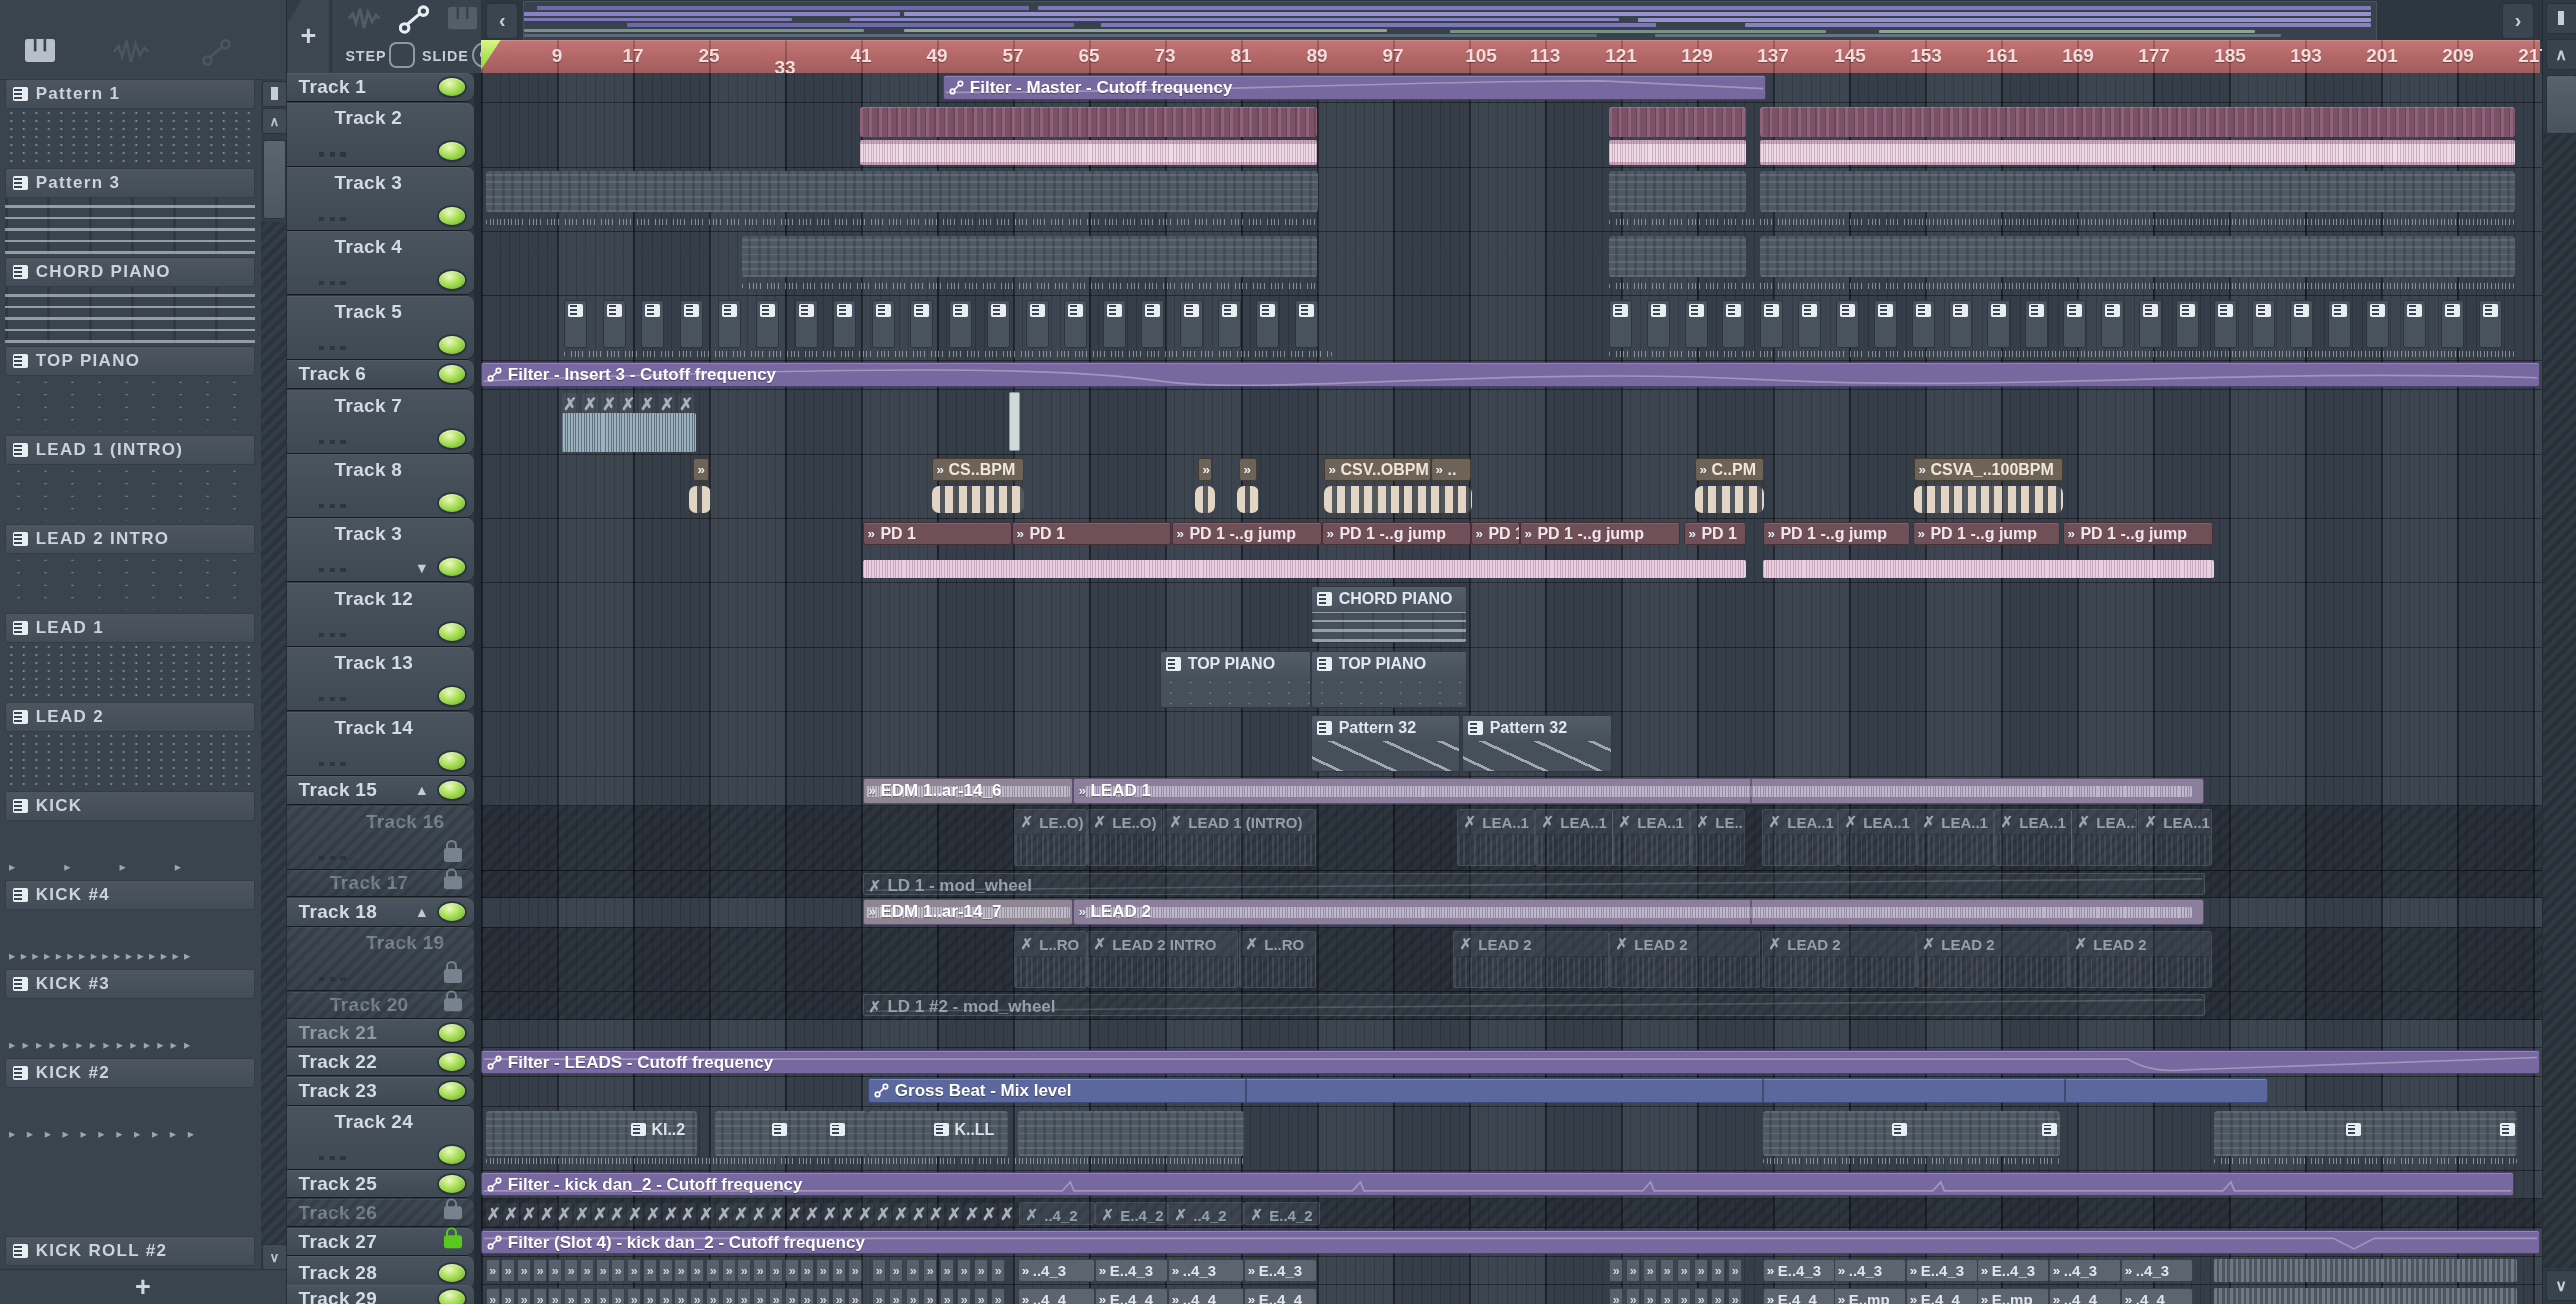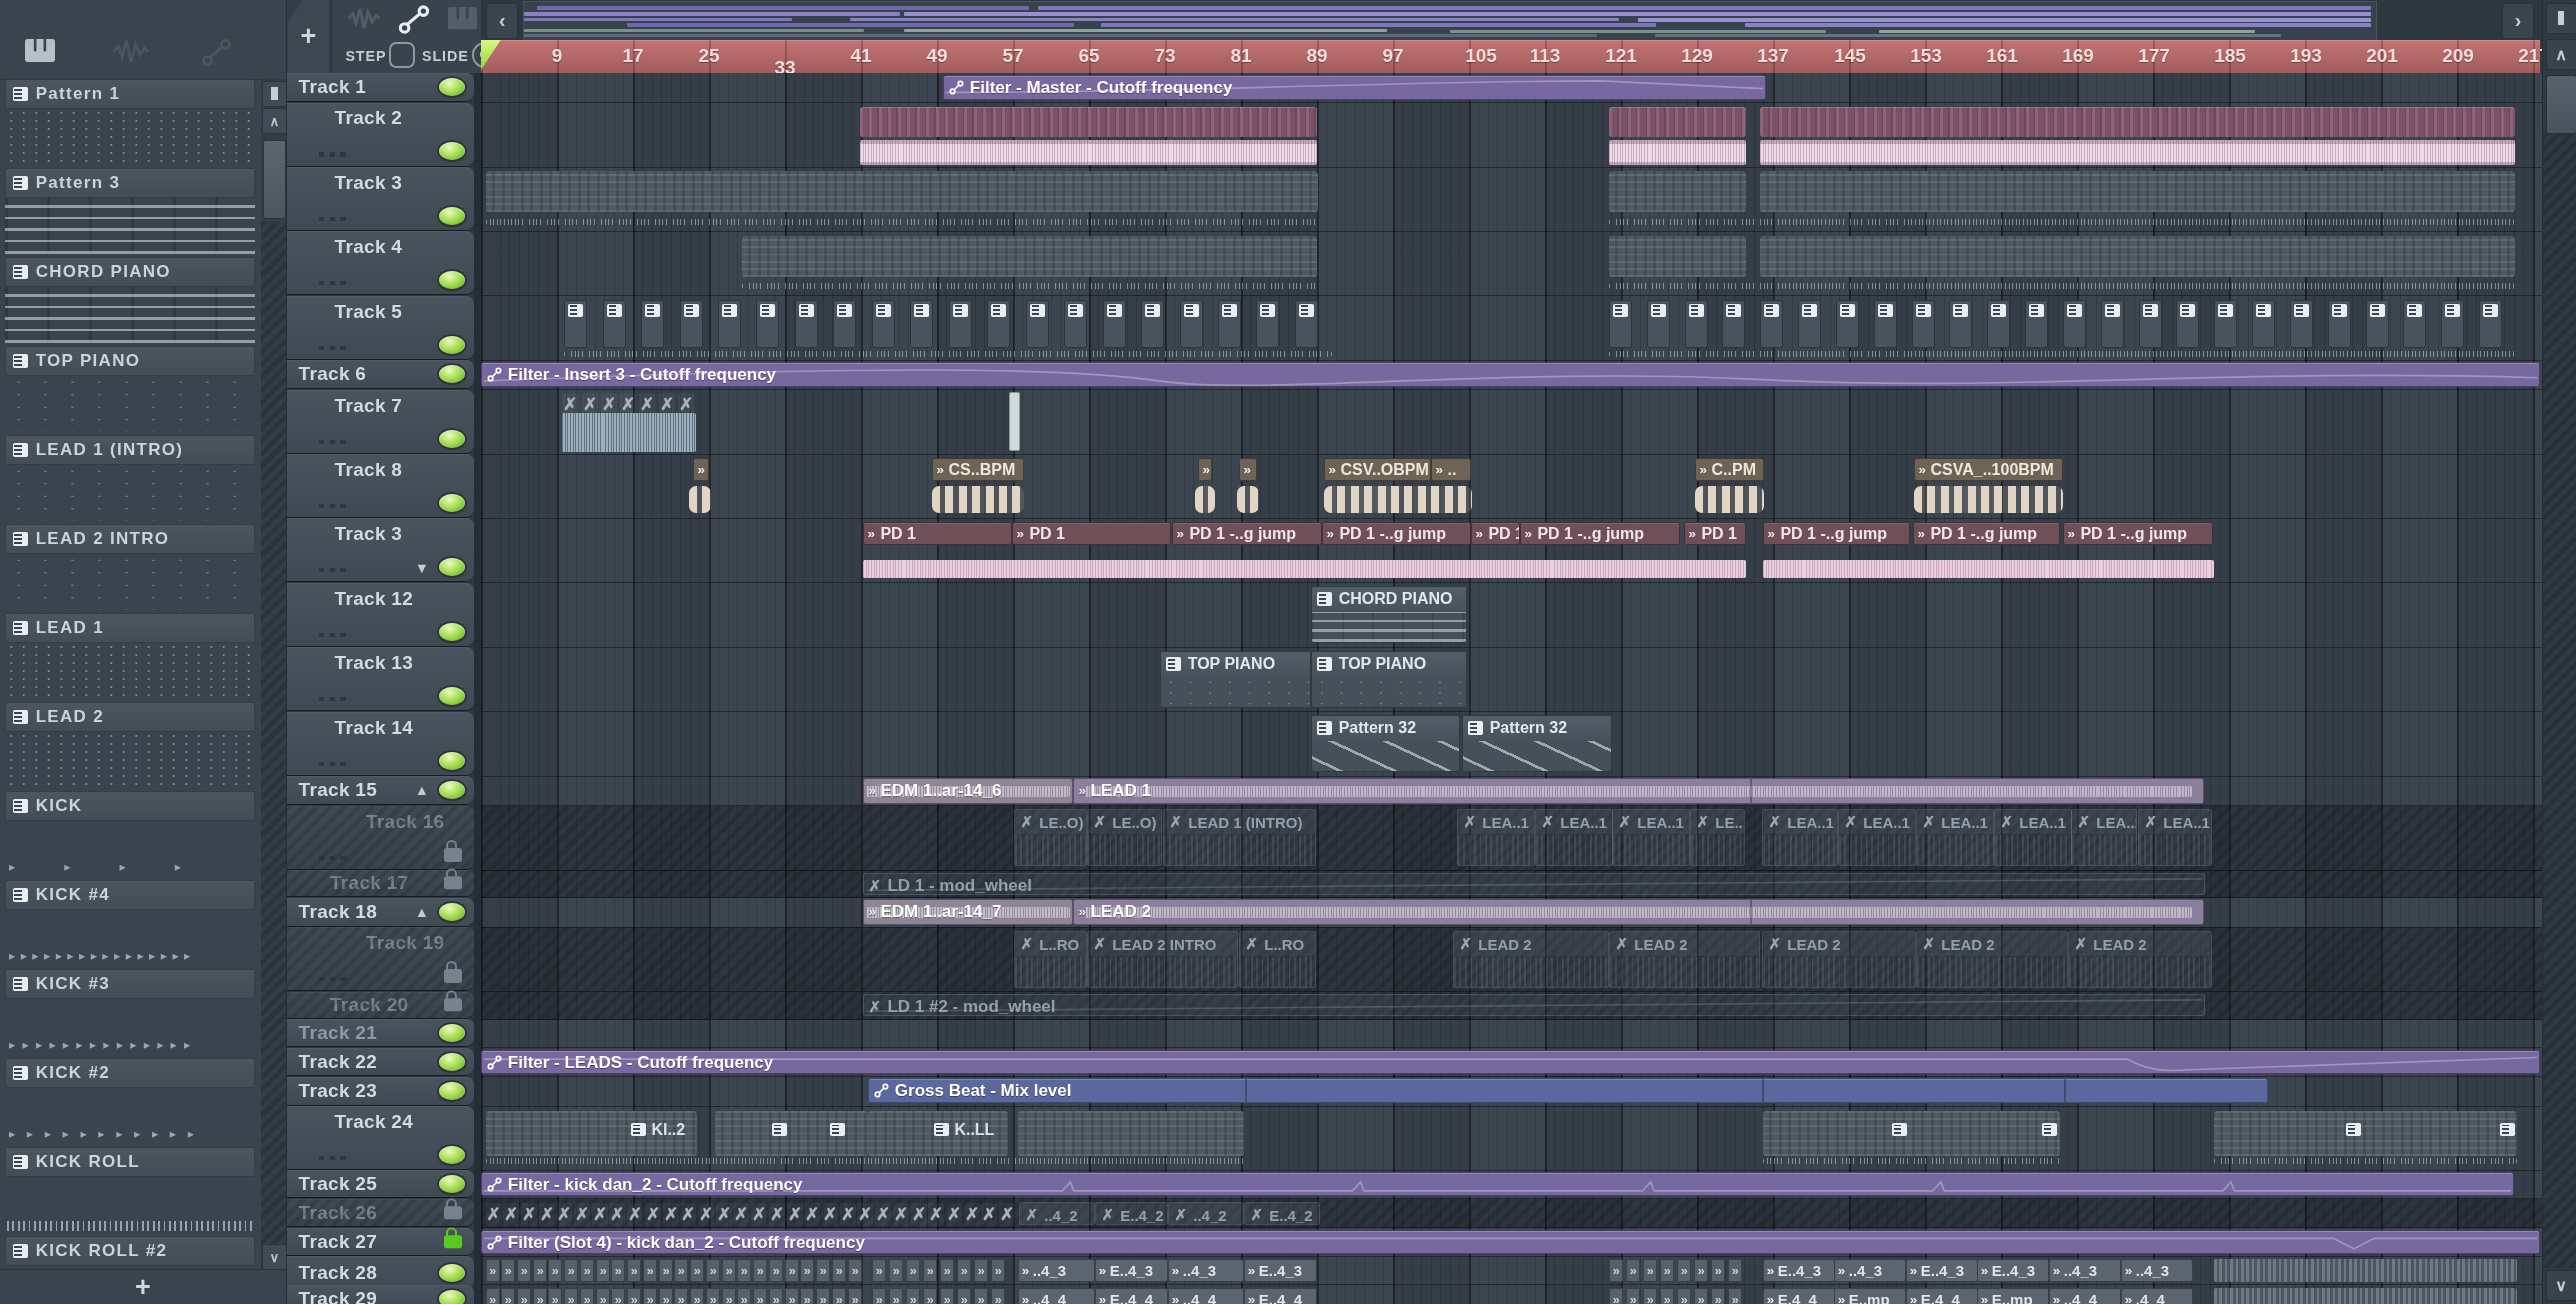--- a/index.html
+++ b/index.html
@@ -312,27 +312,20 @@
             <span style="margin-right: 11.6px;">▸</span>
             <span style="margin-right: 11.6px;">▸</span>
             <span style="margin-right: 11.6px;">▸</span>
             <span style="margin-right: 11.6px;">▸</span>
             <span style="margin-right: 11.6px;">▸</span>
             <span style="margin-right: 11.6px;">▸</span>
             <span style="margin-right: 11.6px;">▸</span>
             <span style="margin-right: 11.6px;">▸</span>
           </div>
         </div>
-        <div class="pp-entry" style="top: 1068px;">
-          <div class="pp-name">
-            <span class="patticon"></span>
-            <span>KICK ROLL</span>
-          </div>
-          <div class="pp-prev pv-roll"></div>
-        </div>
         <div class="pp-entry" style="top: 1157px;">
           <div class="pp-name">
             <span class="patticon"></span>
             <span>KICK ROLL #2</span>
           </div>
           <div class="pp-prev pv-roll"></div>
         </div>
       </div>
     <div id="pp-scroll">
       <div class="sb-btn" style="top:1.8px">

